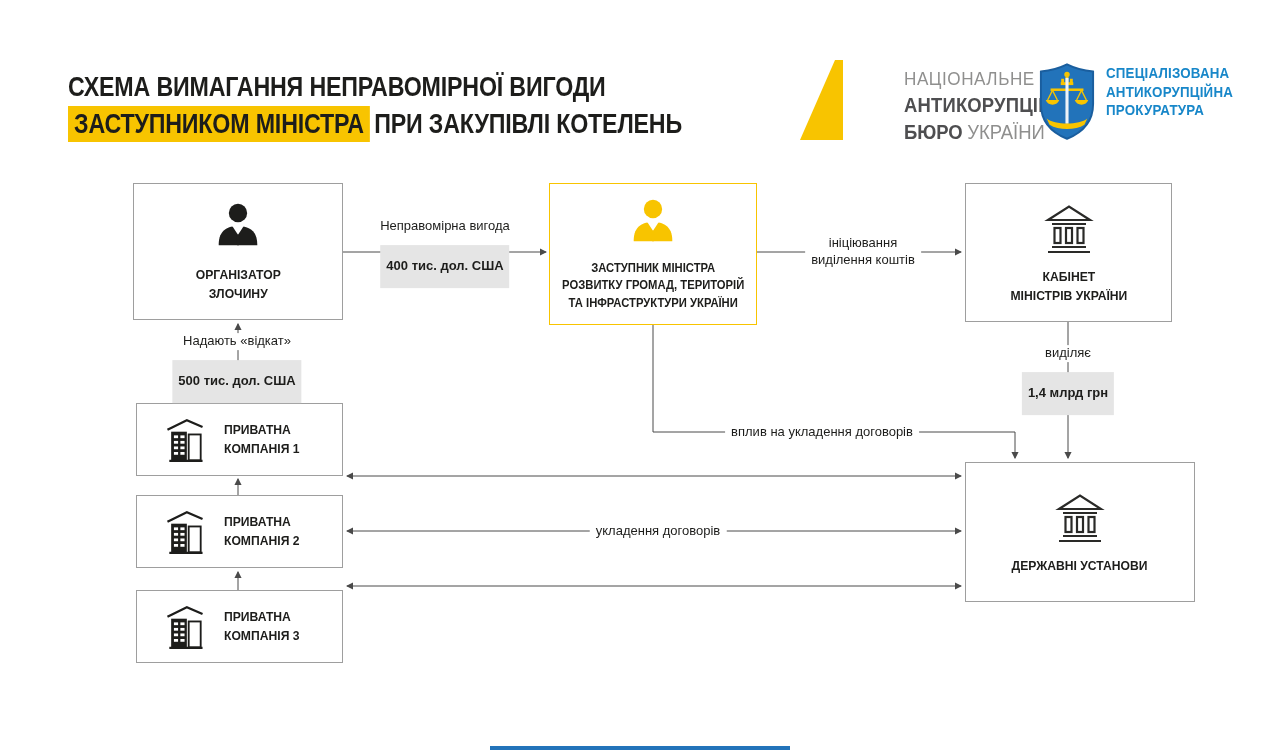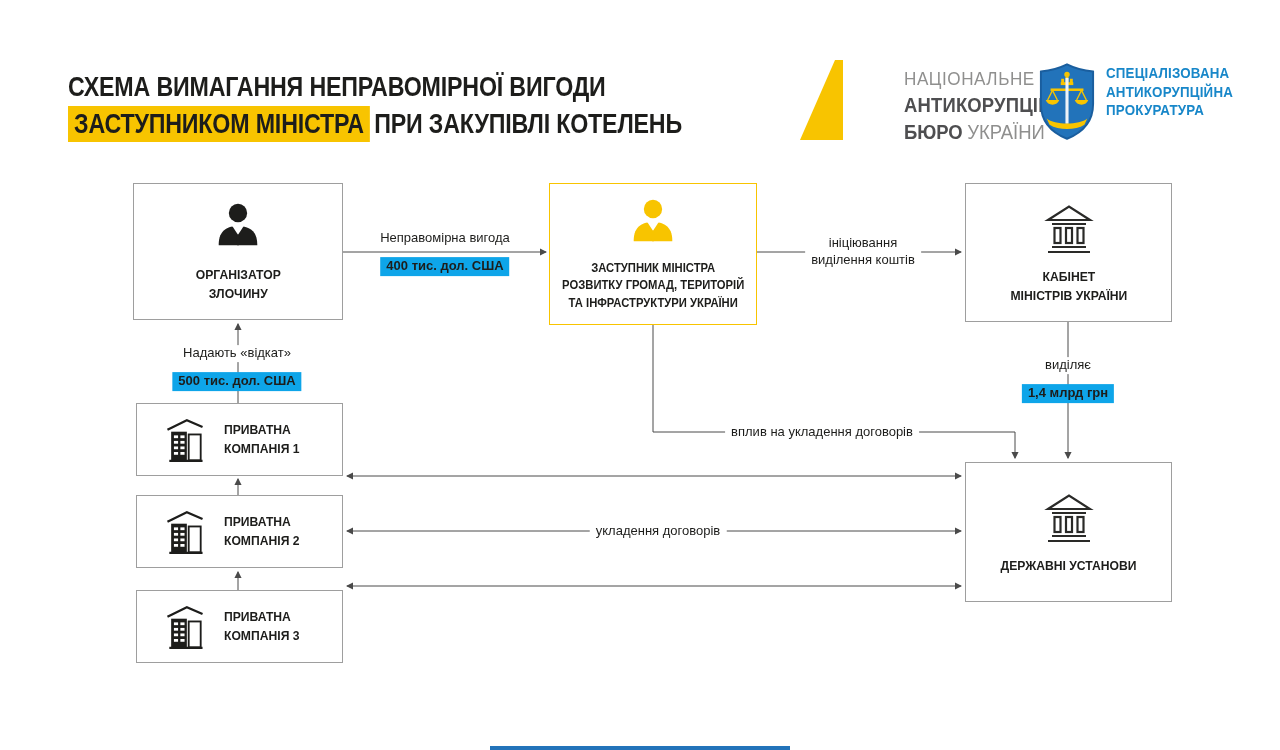--- a/index.html
+++ b/index.html
@@ -33,22 +33,22 @@
               transform:scaleX(.9);transform-origin:center;color:#1d1d1b;}
   .node.deputy{border:1.5px solid #F8C400;}
   .node.deputy .node-label{font-size:12.5px;}
   .node.company{justify-content:flex-start;padding-left:24px;}
   .node.company .node-label{text-align:left;margin-left:15px;transform-origin:left center;}
 
   
   .edge-label{position:absolute;transform:translate(-50%,-50%);display:flex;flex-direction:column;
               align-items:center;z-index:4;text-align:center;}
   .edge-label .t{background:#fff;padding:0 6px;font-size:13px;line-height:1.3;color:#1d1d1b;white-space:pre-line;}
-  .edge-label .amt{background:#0ea5e9;font-weight:bold;font-size:13px;line-height:1.3;
-                   padding:1px 6px;margin-top:10px;white-space:nowrap;}
+  .edge-label .amt{background:#e5e5e5;font-weight:bold;font-size:13px;line-height:1.3;
+                   padding:13px 6px;margin-top:10px;white-space:nowrap;}
 
   
   .summary{position:absolute;left:515px;top:622px;width:323px;height:85px;background:#F8C400;
            box-sizing:border-box;padding:9px 10px 0 20px;z-index:3;}
   .summary-amount{font-size:23px;font-weight:bold;line-height:28px;color:#1d1d1b;
                   transform:scaleX(.9);transform-origin:left center;white-space:nowrap;}
   .summary-text{font-size:13.5px;font-weight:bold;line-height:19px;color:#1d1d1b;white-space:pre-line;
                 transform:scaleX(.88);transform-origin:left top;margin-top:2px;}
 
   .bottom-bar{position:absolute;left:490px;top:746px;width:300px;height:4px;background:#2273BA;z-index:3;}
@@ -213,21 +213,21 @@
         <rect x="14" y="39" width="4.5" height="3"></rect>
           <rect x="21" y="39" width="4.5" height="3"></rect>
       </g>
       <rect x="30" y="20" width="13" height="28" fill="#ffffff" stroke="#1d1d1b" stroke-width="2"></rect>
       <line x1="9" y1="48.5" x2="45" y2="48.5" stroke="#1d1d1b" stroke-width="2.4"></line>
     </svg>
     <div class="node-label">ПРИВАТНА
 КОМПАНІЯ 3</div>
   </div>
 
-  <div class="node col" style="left:965px;top:462px;width:207px;height:140px;">
+  <div class="node col" style="left:965px;top:462px;width:230px;height:140px;">
     <svg width="58" height="56" viewBox="0 0 56 56" style="margin-bottom:12px;">
       <g stroke="#2A2A28" stroke-width="2.2" fill="none">
         <path d="M7,20 L28,6.5 L49,20 Z"></path>
         <line x1="11" y1="24" x2="45" y2="24"></line>
         <rect x="13.5" y="28" width="6" height="15"></rect>
         <rect x="25" y="28" width="6" height="15"></rect>
         <rect x="36.5" y="28" width="6" height="15"></rect>
         <line x1="11" y1="47" x2="45" y2="47"></line>
         <line x1="7" y1="52" x2="49" y2="52"></line>
       </g>

